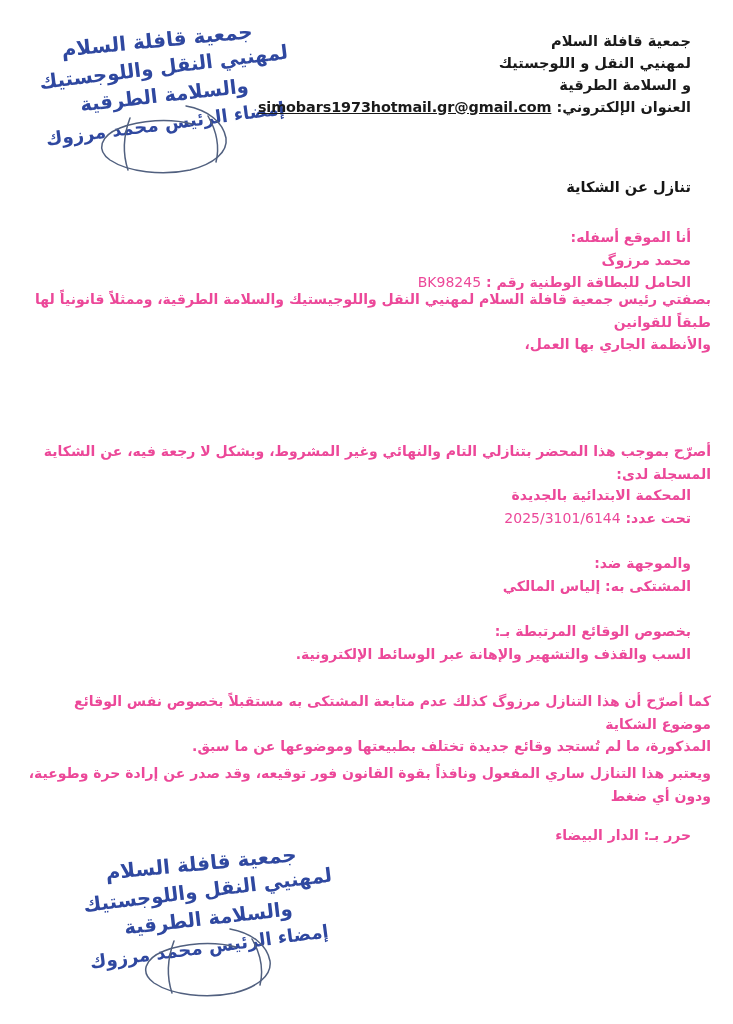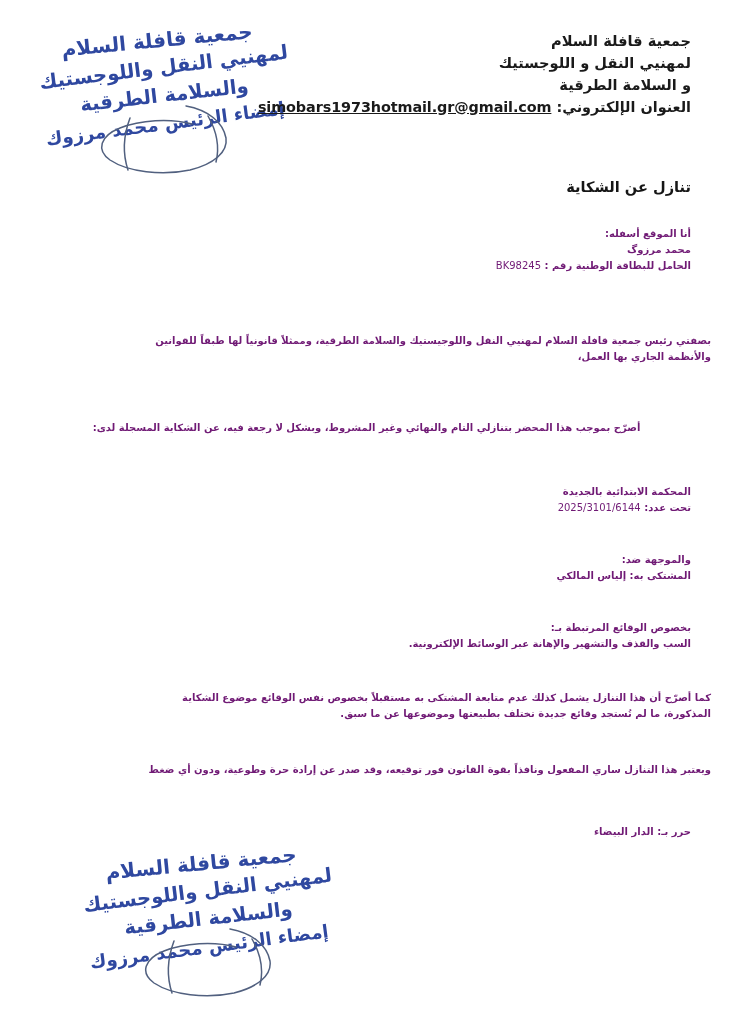--- a/index.html
+++ b/index.html
@@ -100,40 +100,40 @@
     text-align: right;
     font-size: 14.6px;
     font-weight: 600;
   }
 
   .blk {
     position: absolute;
     right: 22px;
     left: 22px;
     text-align: right;
-    font-size: 10px;
+    font-size: 14px;
     font-weight: 600;
     line-height: 1.62;
-    color: #701a75;
+    color: #ec4899;
   }
   .blk .ln { display: block; }
   .blk.narrow { right: 42px; left: 42px; }
 
   .ltr-num {
     direction: ltr;
     unicode-bidi: embed;
     display: inline-block;
     font-weight: 400;
   }
 
   
   #blk-identity  { top: 226px; }
-  #blk-capacity  { top: 288px; margin-top: 45px; }
+  #blk-capacity  { top: 288px; }
   #blk-consult   { top: 372px; }
-  #blk-declare   { top: 420px; text-align: center; }
+  #blk-declare   { top: 440px; }
   #blk-court     { top: 484px; }
   #blk-against   { top: 552px; }
   #blk-facts     { top: 620px; }
   #blk-scope     { top: 690px; }
   #blk-effect    { top: 762px; }
   #blk-sign      { top: 824px; }
 </style>
 </head>
 <body>
 
@@ -201,21 +201,21 @@
       <span>إلياس المالكي</span>
     </span>
   </div>
 
   <div class="blk narrow" id="blk-facts">
     <span class="ln">بخصوص الوقائع المرتبطة بـ:</span>
     <span class="ln">السب والقذف والتشهير والإهانة عبر الوسائط الإلكترونية.</span>
   </div>
 
   <div class="blk" id="blk-scope">
-    <span class="ln">كما أصرّح أن هذا التنازل يشمل كذلك عدم متابعة المشتكى به مستقبلاً بخصوص نفس الوقائع موضوع الشكاية</span>
+    <span class="ln">كما أصرّح أن هذا التنازل مرزوگ كذلك عدم متابعة المشتكى به مستقبلاً بخصوص نفس الوقائع موضوع الشكاية</span>
     <span class="ln">المذكورة، ما لم تُستجد وقائع جديدة تختلف بطبيعتها وموضوعها عن ما سبق.</span>
   </div>
 
   <div class="blk" id="blk-effect">
     <span class="ln">ويعتبر هذا التنازل ساري المفعول ونافذاً بقوة القانون فور توقيعه، وقد صدر عن إرادة حرة وطوعية، ودون أي ضغط</span>
   </div>
 
   <div class="blk narrow" id="blk-sign">
     <span class="ln">
       <span>حرر بـ:</span>

